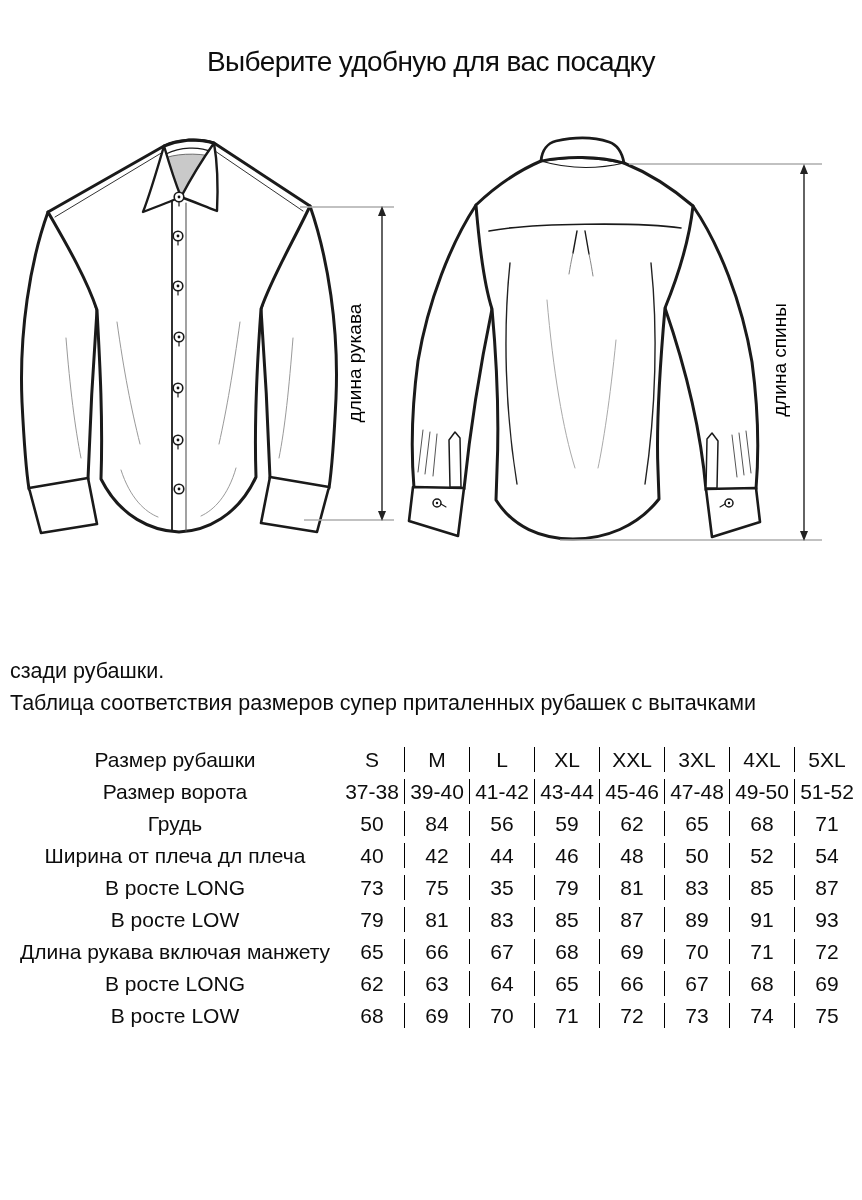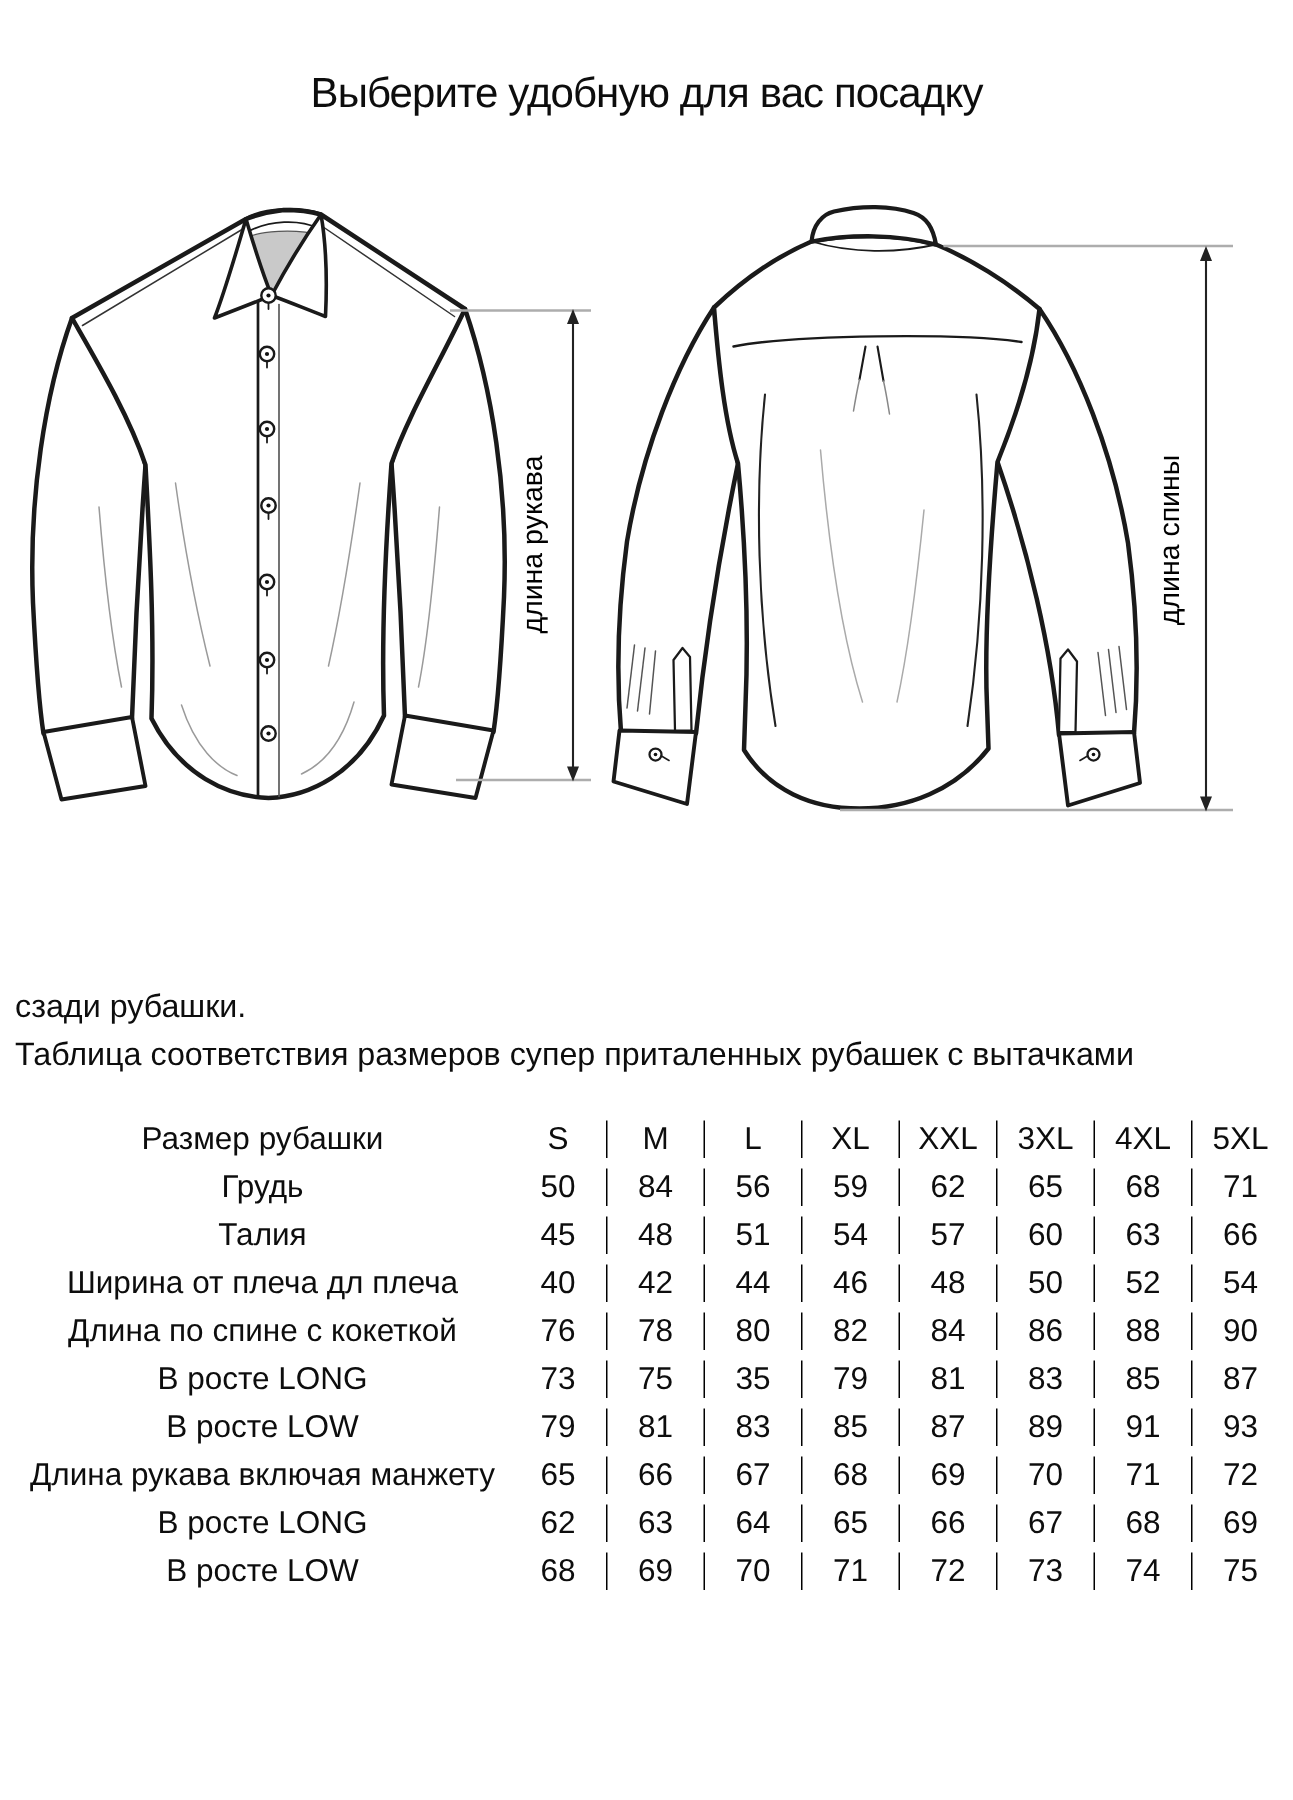--- a/index.html
+++ b/index.html
@@ -160,64 +160,53 @@
           <td class="cell">S</td>
           <td class="cell div">M</td>
           <td class="cell div">L</td>
           <td class="cell div">XL</td>
           <td class="cell div">XXL</td>
           <td class="cell div">3XL</td>
           <td class="cell div">4XL</td>
           <td class="cell div">5XL</td>
         </tr>
         <tr>
+          <td class="row-label">Размер ворота</td>
+          <td class="cell">37-38</td>
+          <td class="cell div">39-40</td>
+          <td class="cell div">41-42</td>
+          <td class="cell div">43-44</td>
+          <td class="cell div">45-46</td>
+          <td class="cell div">47-48</td>
+          <td class="cell div">49-50</td>
+          <td class="cell div">51-52</td>
+        </tr>
+        <tr>
           <td class="row-label">Грудь</td>
           <td class="cell">50</td>
           <td class="cell div">84</td>
           <td class="cell div">56</td>
           <td class="cell div">59</td>
           <td class="cell div">62</td>
           <td class="cell div">65</td>
           <td class="cell div">68</td>
           <td class="cell div">71</td>
         </tr>
         <tr>
-          <td class="row-label">Талия</td>
-          <td class="cell">45</td>
-          <td class="cell div">48</td>
-          <td class="cell div">51</td>
-          <td class="cell div">54</td>
-          <td class="cell div">57</td>
-          <td class="cell div">60</td>
-          <td class="cell div">63</td>
-          <td class="cell div">66</td>
-        </tr>
-        <tr>
           <td class="row-label">Ширина от плеча дл плеча</td>
           <td class="cell">40</td>
           <td class="cell div">42</td>
           <td class="cell div">44</td>
           <td class="cell div">46</td>
           <td class="cell div">48</td>
           <td class="cell div">50</td>
           <td class="cell div">52</td>
           <td class="cell div">54</td>
         </tr>
         <tr>
-          <td class="row-label">Длина по спине с кокеткой</td>
-          <td class="cell">76</td>
-          <td class="cell div">78</td>
-          <td class="cell div">80</td>
-          <td class="cell div">82</td>
-          <td class="cell div">84</td>
-          <td class="cell div">86</td>
-          <td class="cell div">88</td>
-          <td class="cell div">90</td>
-        </tr>
-        <tr>
           <td class="row-label">В росте LONG</td>
           <td class="cell">73</td>
           <td class="cell div">75</td>
           <td class="cell div">35</td>
           <td class="cell div">79</td>
           <td class="cell div">81</td>
           <td class="cell div">83</td>
           <td class="cell div">85</td>
           <td class="cell div">87</td>
         </tr>

